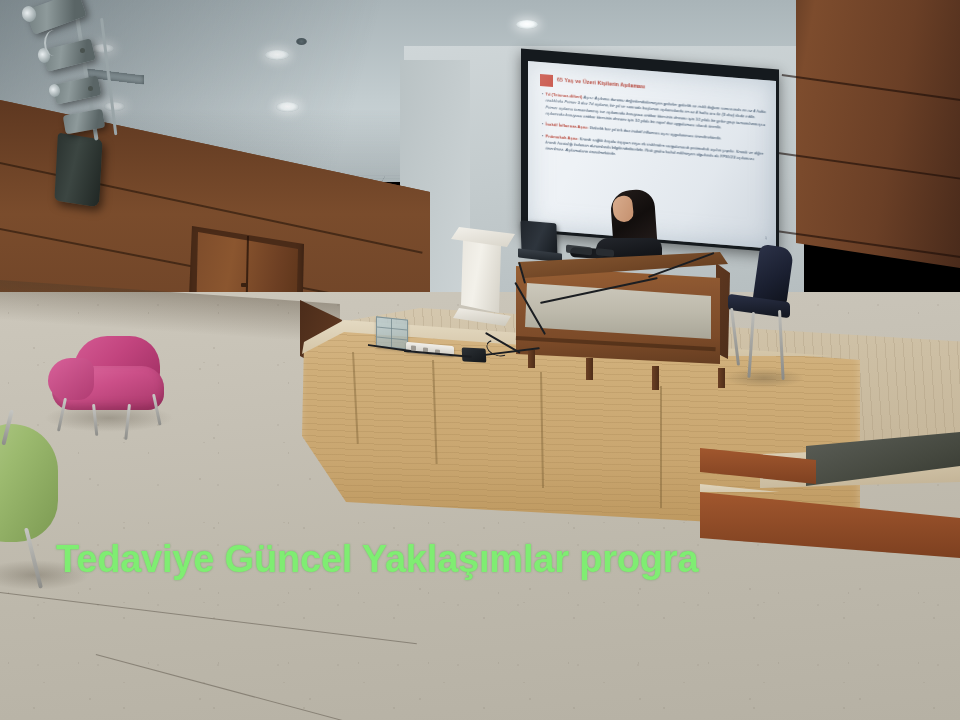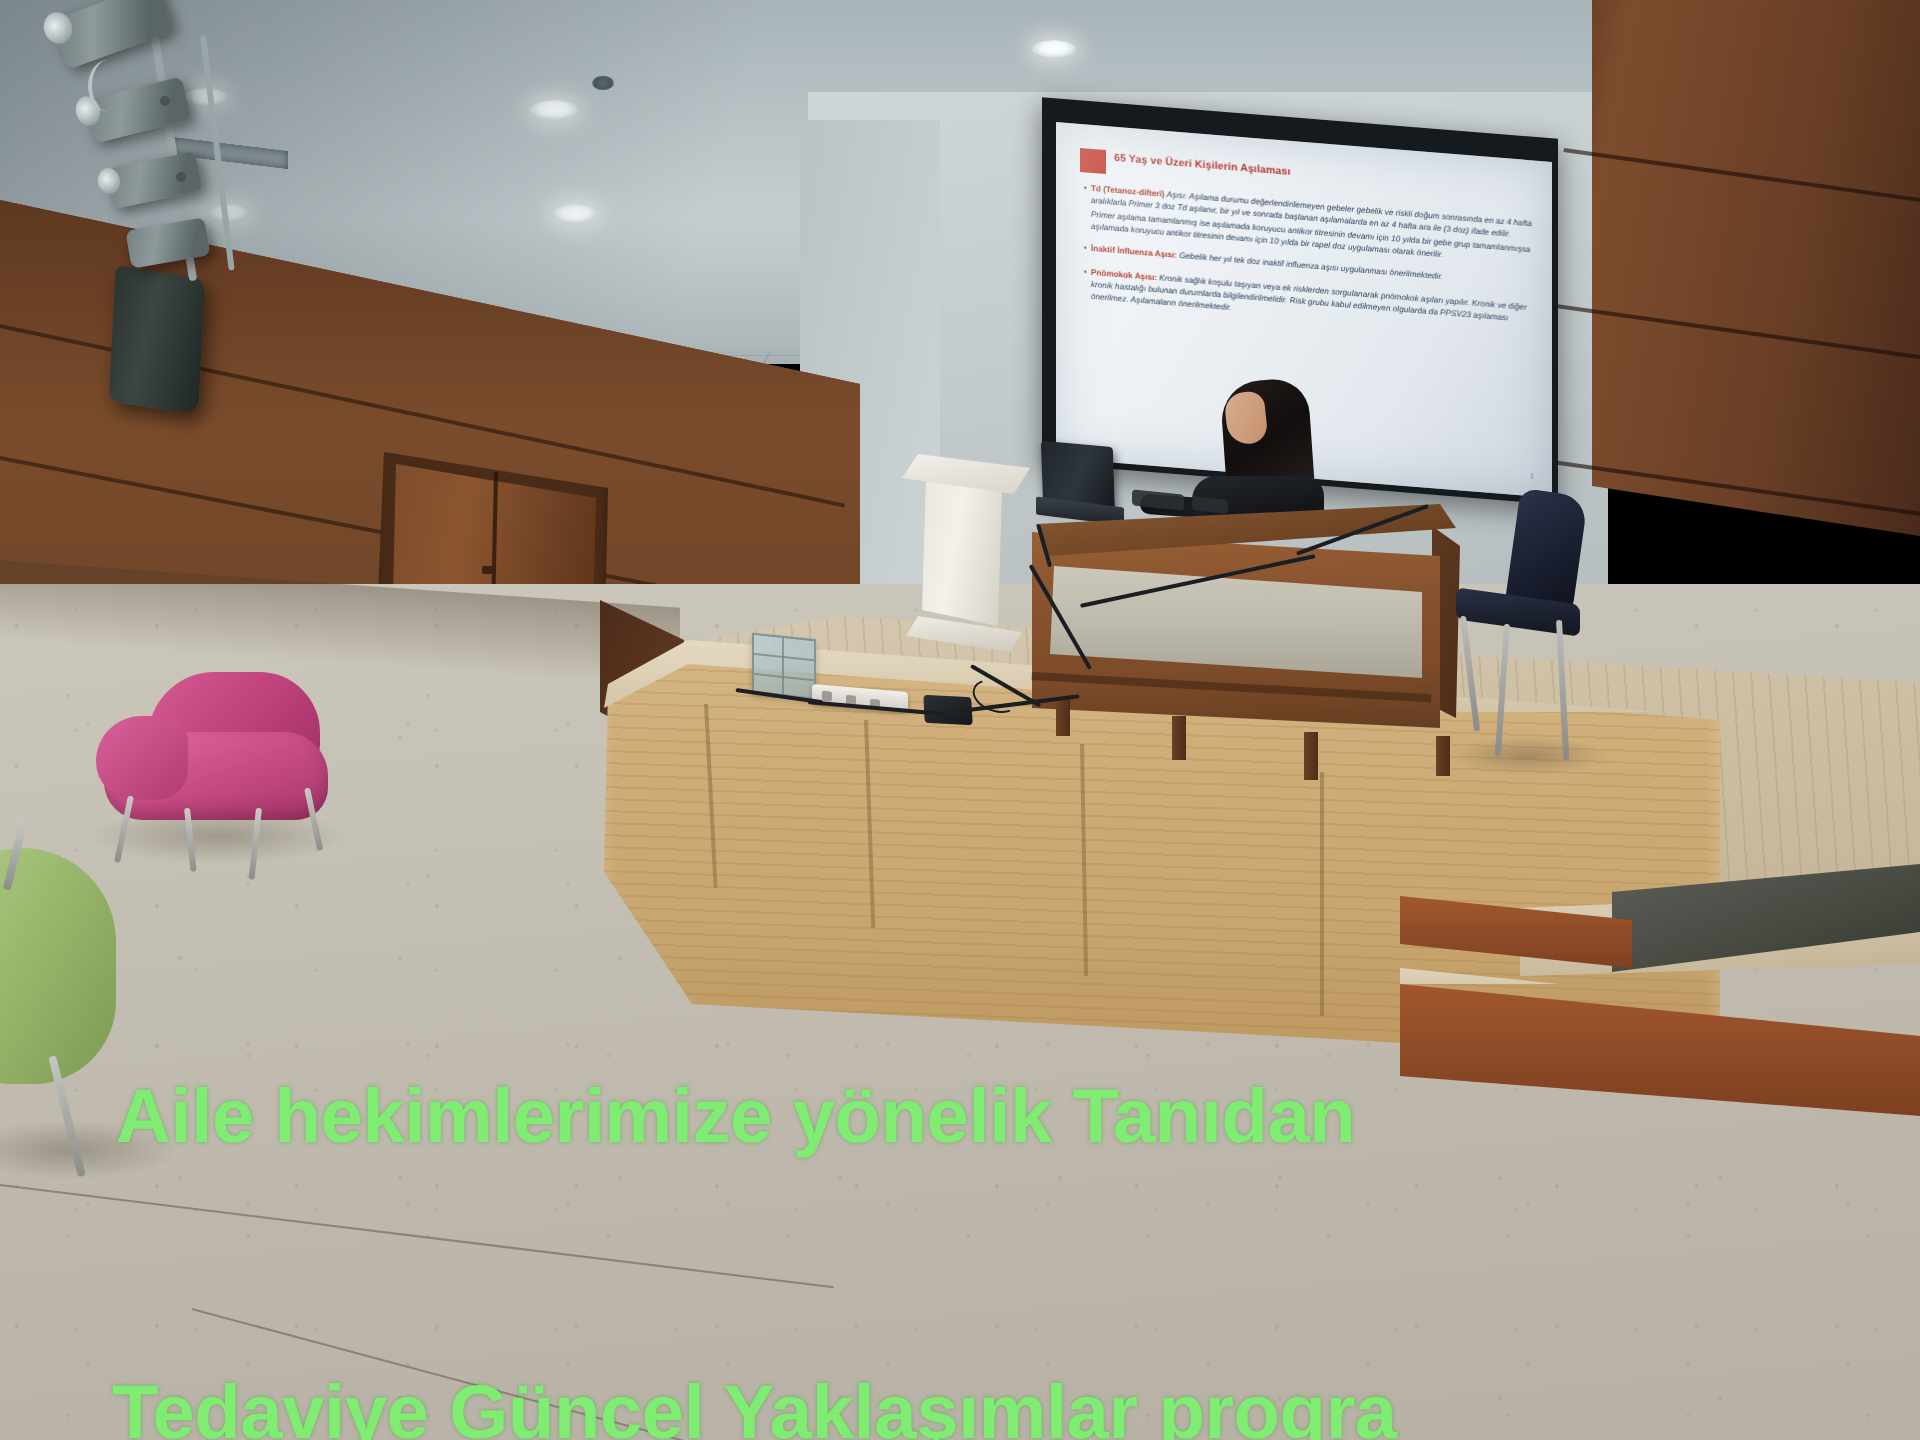--- a/index.html
+++ b/index.html
@@ -646,19 +646,18 @@
   <div class="shadow-soft" style="left:724px;top:368px;width:80px;height:20px;"></div>
   <div class="navy-chair">
     <div class="nc-back"></div>
     <div class="nc-seat"></div>
     <div class="nc-leg" style="left:4px;top:62px;height:58px;transform:rotate(-7deg);"></div>
     <div class="nc-leg" style="left:26px;top:66px;height:66px;transform:rotate(4deg);"></div>
     <div class="nc-leg" style="left:52px;top:64px;height:70px;transform:rotate(-3deg);"></div>
   </div>
 
   <div class="caption">
-    <div class="cl1">Aile hekimlerimize yönelik Tanıdan</div>
     <div class="cl2">Tedaviye Güncel Yaklaşımlar progra</div>
     
     
   </div>
 
 </div>
 
 </body></html>

